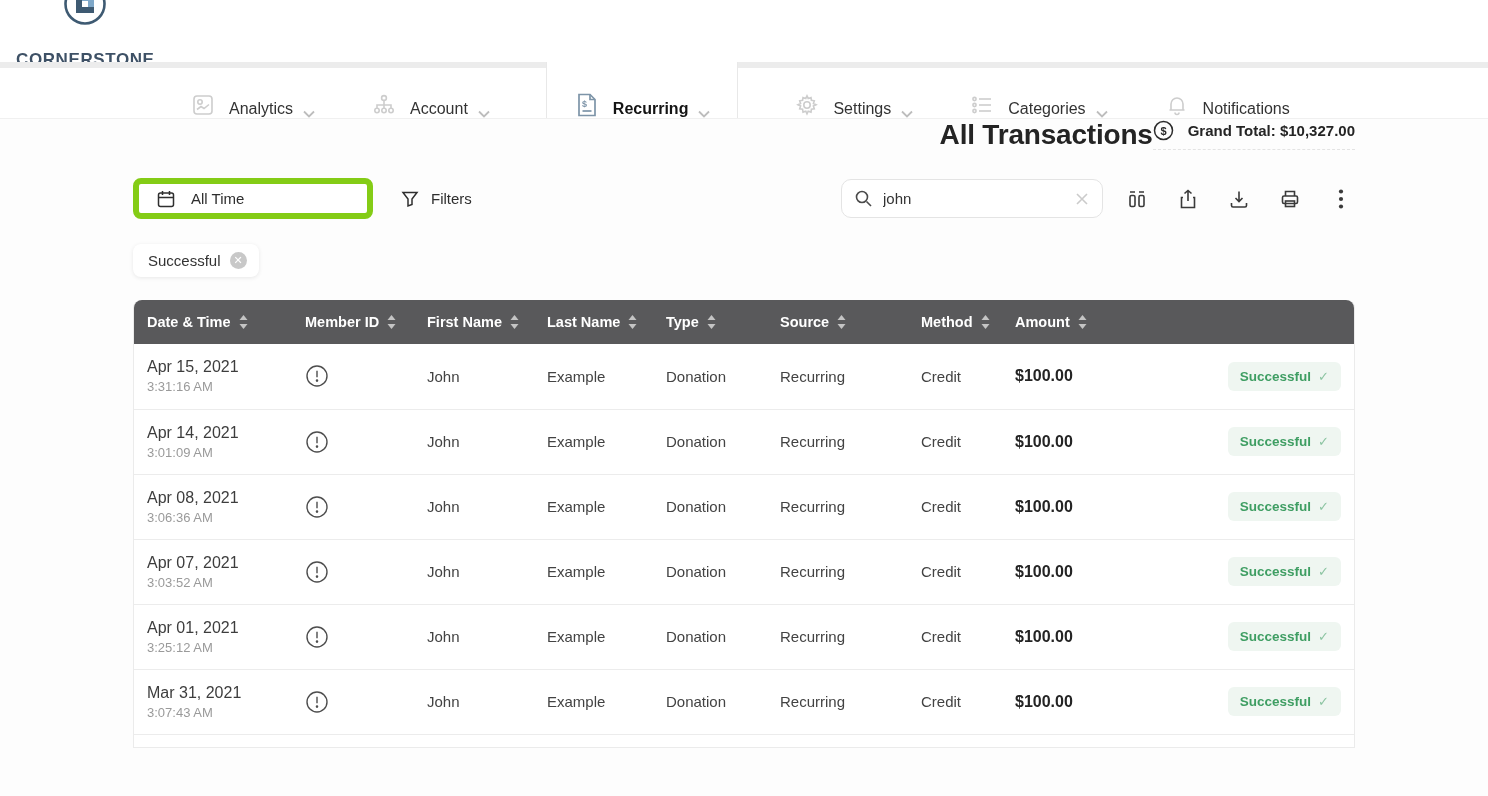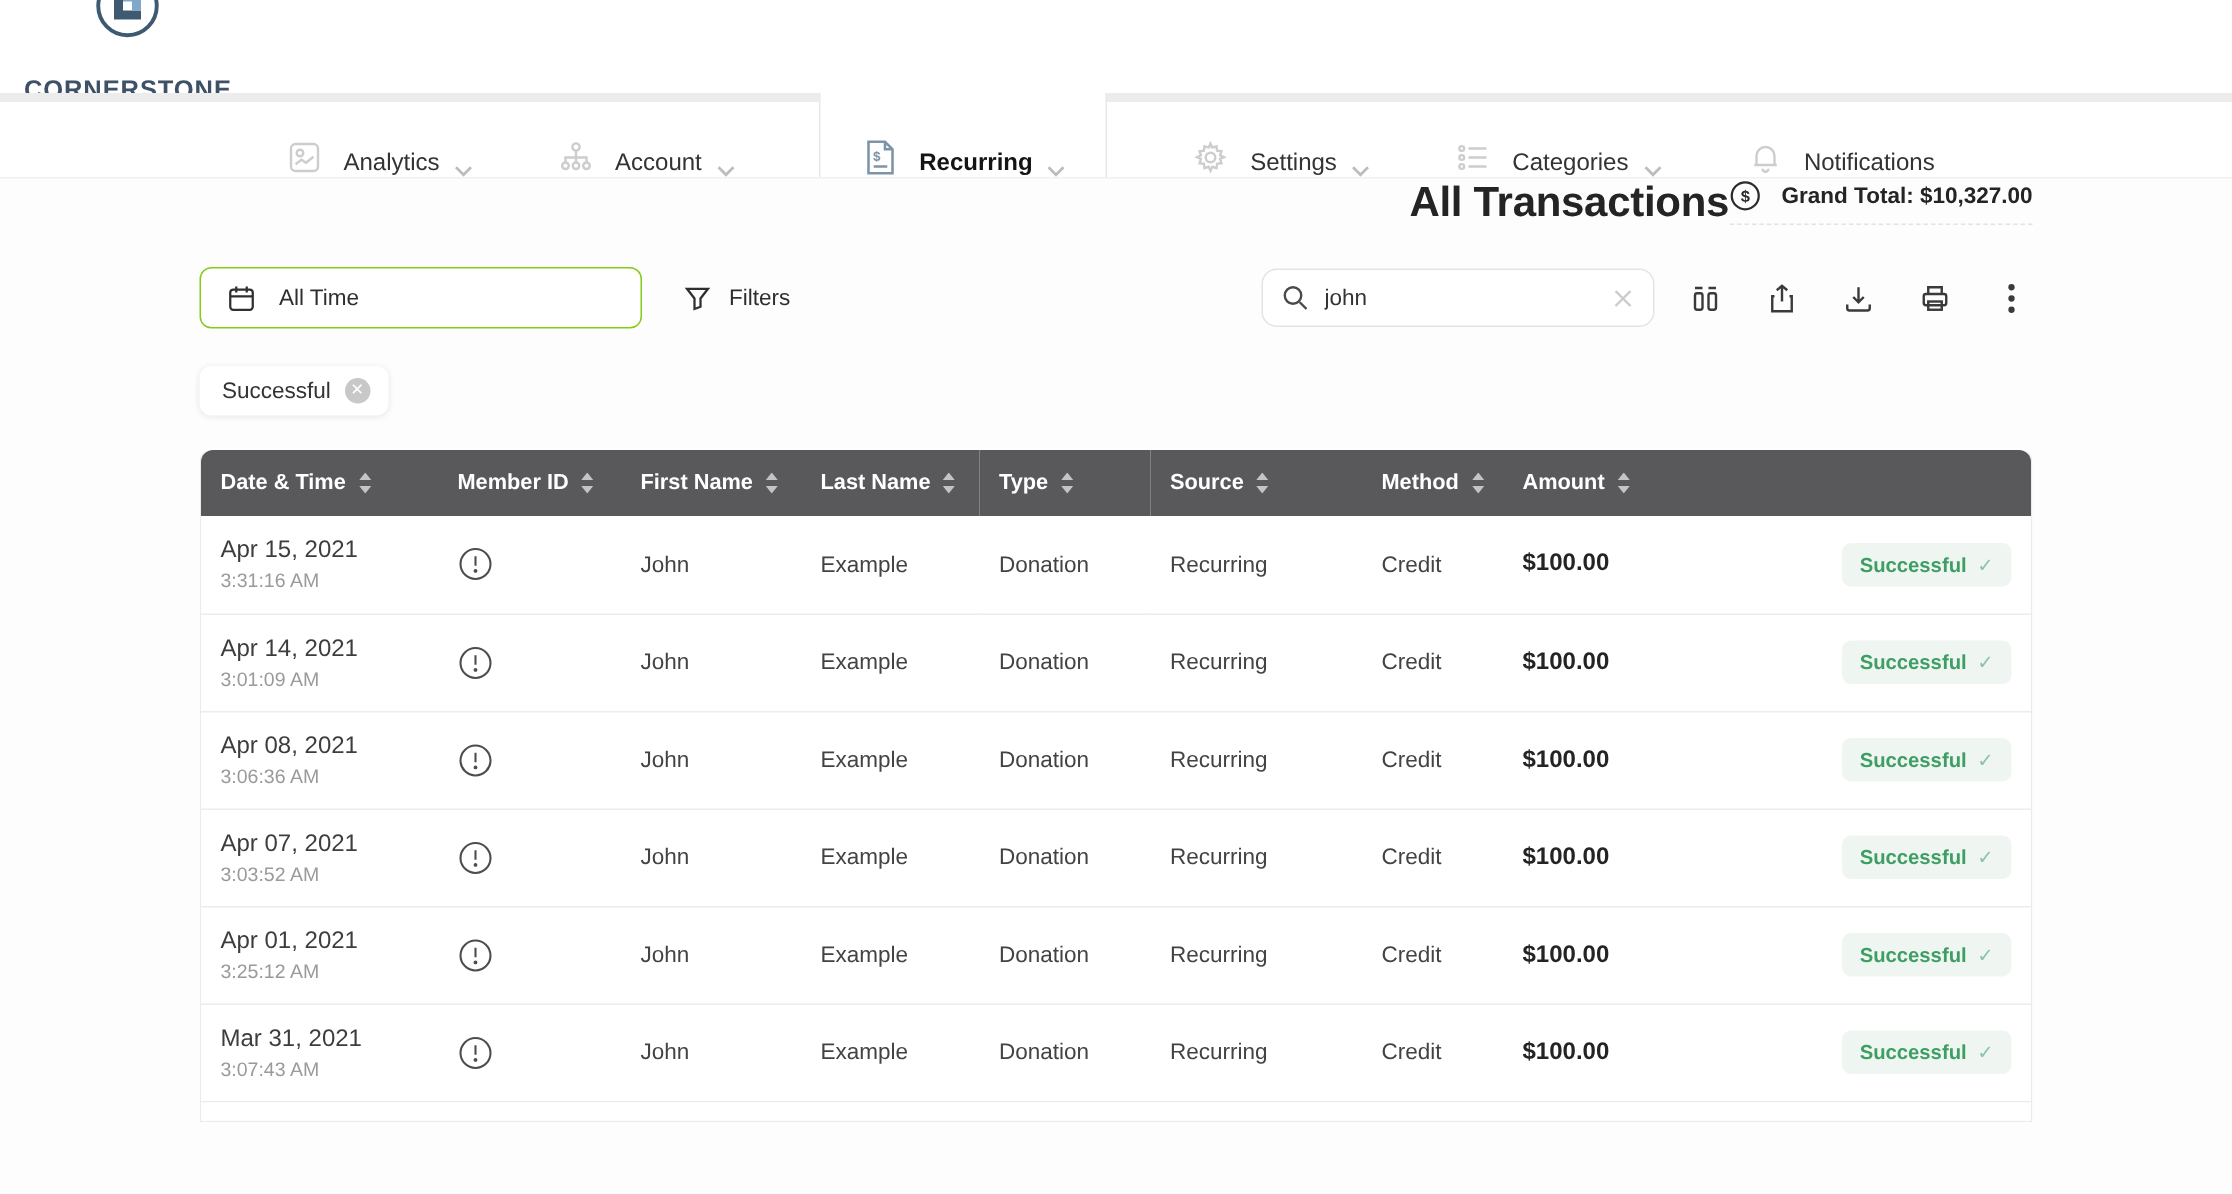--- a/index.html
+++ b/index.html
@@ -27,21 +27,21 @@
   }
   .nav-icon { width:26px; height:26px; display:inline-flex; align-items:center; justify-content:center; }
   
   .content { padding:0 133px; }
   .title-row { display:flex; align-items:center; justify-content:flex-end; }
   .page-title { font-size:28px; font-weight:700; color:#242424; letter-spacing:-.2px; }
   .grand-total { display:flex; align-items:center; gap:14px; font-size:15px; font-weight:700; color:#242424;
     border-bottom:1px dashed #e3e3e3; padding-bottom:8px; }
   
   .filter-row { display:flex; align-items:center; margin-top:27px; }
-  .date-select { width:295px; height:41px; border:1px solid #84cc16; border-radius:8px; background:#fff;
+  .date-select { width:240px; height:41px; border:6px solid #84cc16; border-radius:8px; background:#fff;
     display:flex; align-items:center; gap:15px; padding-left:17px; font-size:15px; color:#2e2e2e; cursor:pointer; }
   .filters-btn { display:flex; align-items:center; gap:12px; font-size:15px; color:#2e2e2e; margin-left:28px; cursor:pointer; }
   .spacer { flex:1; }
   .search-box { width:262px; height:39px; border:1px solid #e4e4e4; border-radius:10px; background:#fff;
     display:flex; align-items:center; padding:0 12px; gap:10px; }
   .search-box input { border:none; outline:none; flex:1; font-size:15px; color:#333; font-family:inherit; background:transparent; min-width:0; }
   .icon-cluster { display:flex; align-items:center; gap:23px; margin-left:20px; }
   .icon-btn { width:28px; height:28px; display:flex; align-items:center; justify-content:center; cursor:pointer; }
   
   .chip-row { margin-top:25px; }

